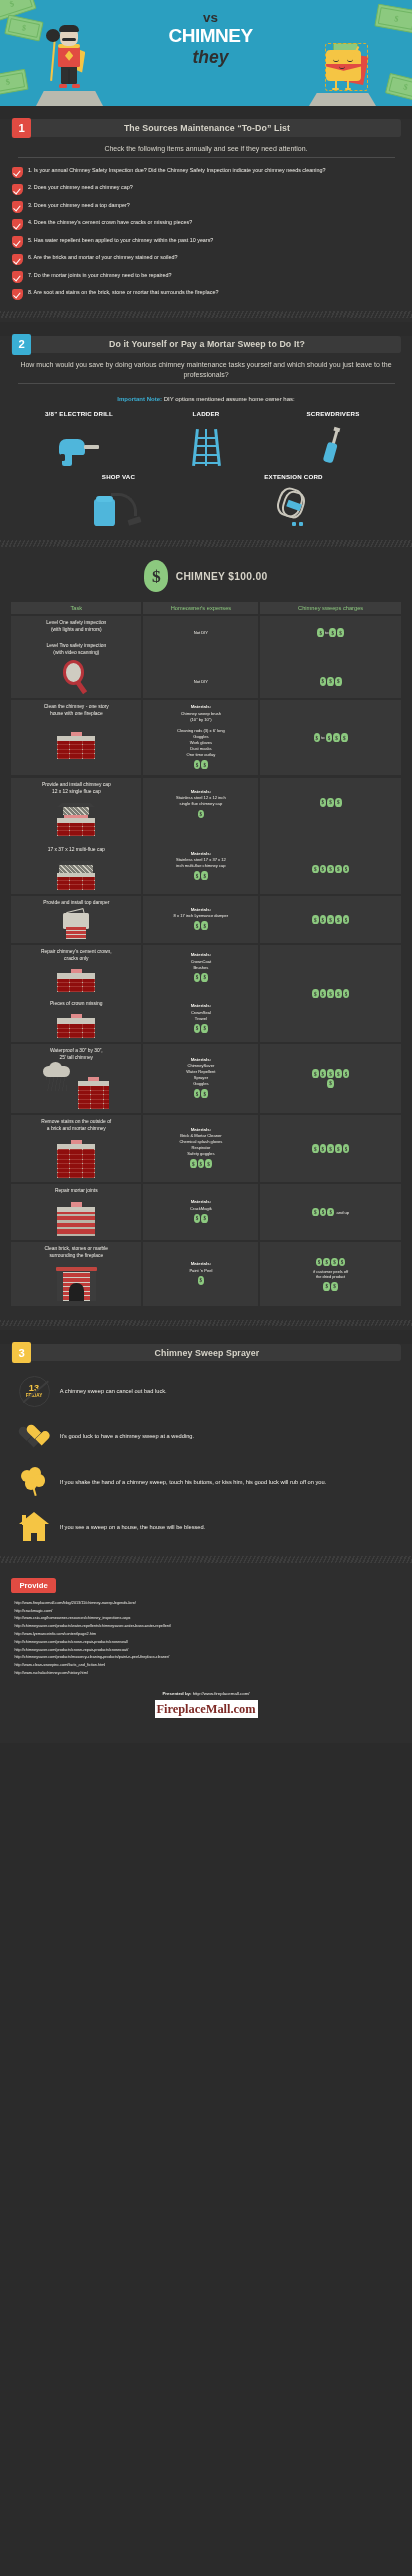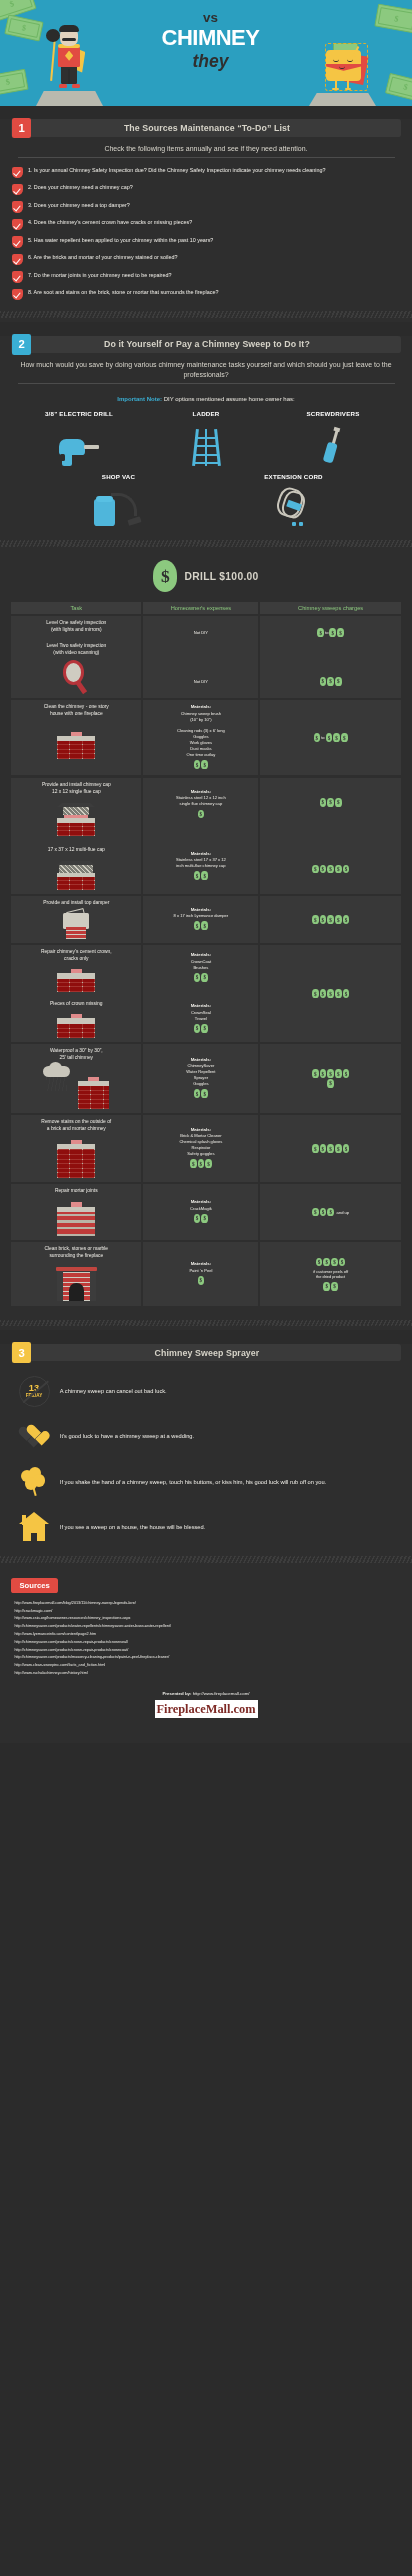--- a/index.html
+++ b/index.html
@@ -19,21 +19,21 @@
   .bill {
     position:absolute; background:#8cc97f; border:1px solid #6fb563; border-radius:1.5px;
   }
   .bill .bill-in { position:absolute; inset:2.1px; border:0.8px solid #6fb563; border-radius:1px;}
   .bill .bill-dollar{position:absolute; left:0; right:0; top:50%; transform:translateY(-50%);
      text-align:center; color:#6fb563; font-weight:bold; font-size:8.2px; font-family:"Liberation Serif",serif;}
   .hero-title { position:absolute; left:118px; top:9.3px; width:185px; text-align:center;}
   .t-your { font-size:19.6px; font-weight:bold; color:#fff; letter-spacing:-0.5px; font-family:"Liberation Sans",sans-serif;}
   .t-wallet { font-size:18.5px; font-style:italic; font-weight:bold; color:#2f2f2f; }
   .t-vs { font-size:13.4px; font-weight:bold; color:#2f2f2f; margin-top:1px;}
-  .t-chim { font-size:22px; font-weight:bold; color:#fff; letter-spacing:-0.5px;}
+  .t-chim { font-size:19px; font-weight:bold; color:#fff; letter-spacing:-0.5px;}
   .t-sweep { font-size:17.5px; font-style:italic; font-weight:bold; color:#2f2f2f; }
 
   .podium{position:absolute;bottom:0;background:#b9b9ae;}
   .podium.left{left:36px;width:67px;height:15.5px;clip-path:polygon(12% 0,88% 0,100% 100%,0 100%);}
   .podium.right{right:36px;width:67px;height:13.4px;clip-path:polygon(12% 0,88% 0,100% 100%,0 100%);}
 
   
   .sweep{position:absolute;left:49px;bottom:15.5px;width:41px;height:67px;}
   .sw-head{position:absolute;left:11.3px;top:3.1px;width:17.5px;height:19.6px;background:#e2d2bd;border-radius:7.2px;}
   .sw-hair{position:absolute;left:10.3px;top:1px;width:19.6px;height:7.7px;background:#2b2b2b;border-radius:8.2px 8.2px 2.1px 2.1px;}
@@ -343,21 +343,21 @@
           <span class="tick"></span>
           <span class="check-text">8. Are soot and stains on the brick, stone or mortar that surrounds the fireplace?</span>
         </div>
     </div>
     <div class="hatch"></div>
   </div>
 
   <div class="dark">
     <div class="sec-head">
       <div class="sec-num blue">2</div>
-      <div class="sec-title">Do it Yourself or Pay a Chimney Sweep to Do It?</div>
+      <div class="sec-title">Do it Yourself or Pay a Mortar Sweep to Do It?</div>
     </div>
     <div class="sec-sub">How much would you save by doing various chimney maintenance tasks yourself and which should you just leave to the professionals?</div>
 
     <div class="note">
       <b>Important Note:</b><span> DIY options mentioned assume home owner has:</span>
     </div>
 
     <div class="tools">
       <div class="tool">
         <div class="tool-lbl">3/8” ELECTRIC DRILL</div>
@@ -419,21 +419,21 @@
               <div class="plug b"></div>
             </div>
           </div>
       </div>
     </div>
 
     <div class="hatch"></div>
 
     <div class="equals">
       <div class="bigdollar">$</div>
-      <div class="equals-txt">DRILL $100.00</div>
+      <div class="equals-txt">CHIMNEY $100.00</div>
     </div>
 
     <div class="tbl">
       <div class="trow thead">
         <div class="tcell c1">Task</div>
         <div class="tcell c2">Homeowner's expenses</div>
         <div class="tcell c3">Chimney sweeps charges</div>
       </div>
 
       <div class="trow">
@@ -836,21 +836,21 @@
             </div>
           </div>
         <div class="folk-txt">If you see a sweep on a house, the house will be blessed.</div>
       </div>
     </div>
 
     <div class="hatch" style="margin-top:7.2px"></div>
   </div>
 
   <div class="dark" style="padding-top:9.3px">
-    <div class="src-btn">Sources</div>
+    <div class="src-btn">Provide</div>
     <div class="src-list">
       <div>http://www.fireplacemall.com/blog/2013/11/chimney-sweep-legends-lore/</div>
       <div>http://crackmagic.com/</div>
       <div>http://www.csia.org/homeowner-resources/chimney_inspections.aspx</div>
       <div>http://chimneysaver.com/products/water-repellents/chimneysaver-water-base-water-repellent/</div>
       <div>http://www.lyemanceinfo.com/content/page2.htm</div>
       <div>http://chimneysaver.com/products/crown-repair-products/crownseal/</div>
       <div>http://chimneysaver.com/products/crown-repair-products/crowncoat/</div>
       <div>http://chimneysaver.com/products/masonry-cleaning-products/paint-n-peel-fireplace-cleaner/</div>
       <div>http://www.clean-sweepinc.com/facts_and_fiction.html</div>

